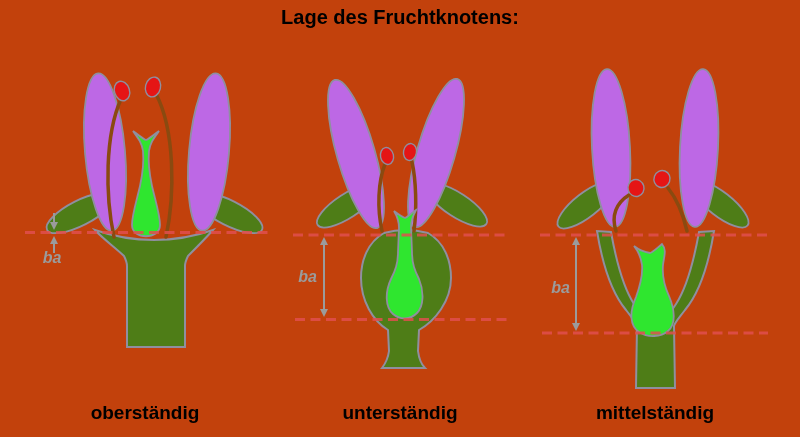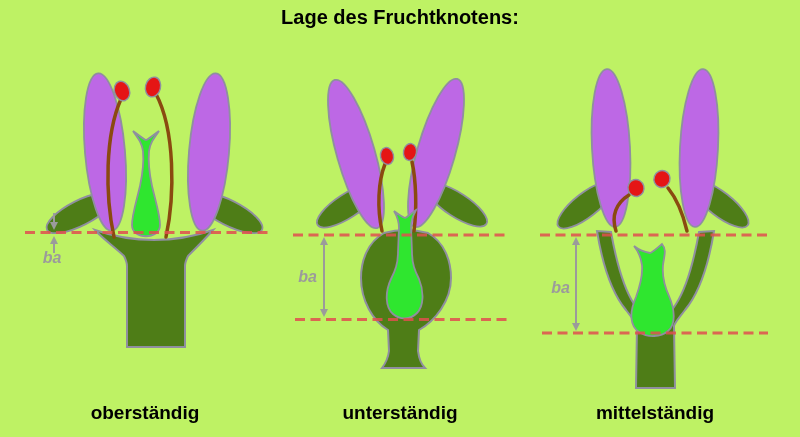--- a/index.html
+++ b/index.html
@@ -1,16 +1,16 @@
 <!DOCTYPE html>
 <html style="--petal_purple: #bd68e5; --receptacle_green: #4e7d17; --ovary_green: #2fe62f; --anther_red: #e51515; --filament_brown: #8a4a10; --outline_gray: #8f8f9f; --dashed_line_red: #e04f4f; --annotation_gray: #9b9b9b; --text_black: #000000;"><head>
 <meta charset="utf-8">
 <style>
   html,body{margin:0;padding:0;background:#ffffff;}
-  .stage{position:relative;width:800px;height:437px;background:#bef264;overflow:hidden;
+  .stage{position:relative;width:800px;height:437px;background:#c2410c;overflow:hidden;
          font-family:"Liberation Sans",sans-serif;}
   svg{display:block;}
   .petal{fill:var(--petal_purple);stroke:var(--outline_gray);stroke-width:1.8;}
   .sepal{fill:var(--receptacle_green);stroke:var(--outline_gray);stroke-width:1.8;}
   .recept{fill:var(--receptacle_green);stroke:var(--outline_gray);stroke-width:2;}
   .ovary{fill:var(--ovary_green);stroke:var(--outline_gray);stroke-width:1.8;}
   .anther{fill:var(--anther_red);stroke:var(--outline_gray);stroke-width:1.4;}
   .filament{stroke:var(--filament_brown);stroke-width:3.5;fill:none;stroke-linecap:round;}
   .dashline{stroke:var(--dashed_line_red);stroke-width:3;stroke-dasharray:10 5.5;fill:none;opacity:.85;}
   .ba-line{stroke:var(--annotation_gray);stroke-width:2;fill:none;}

